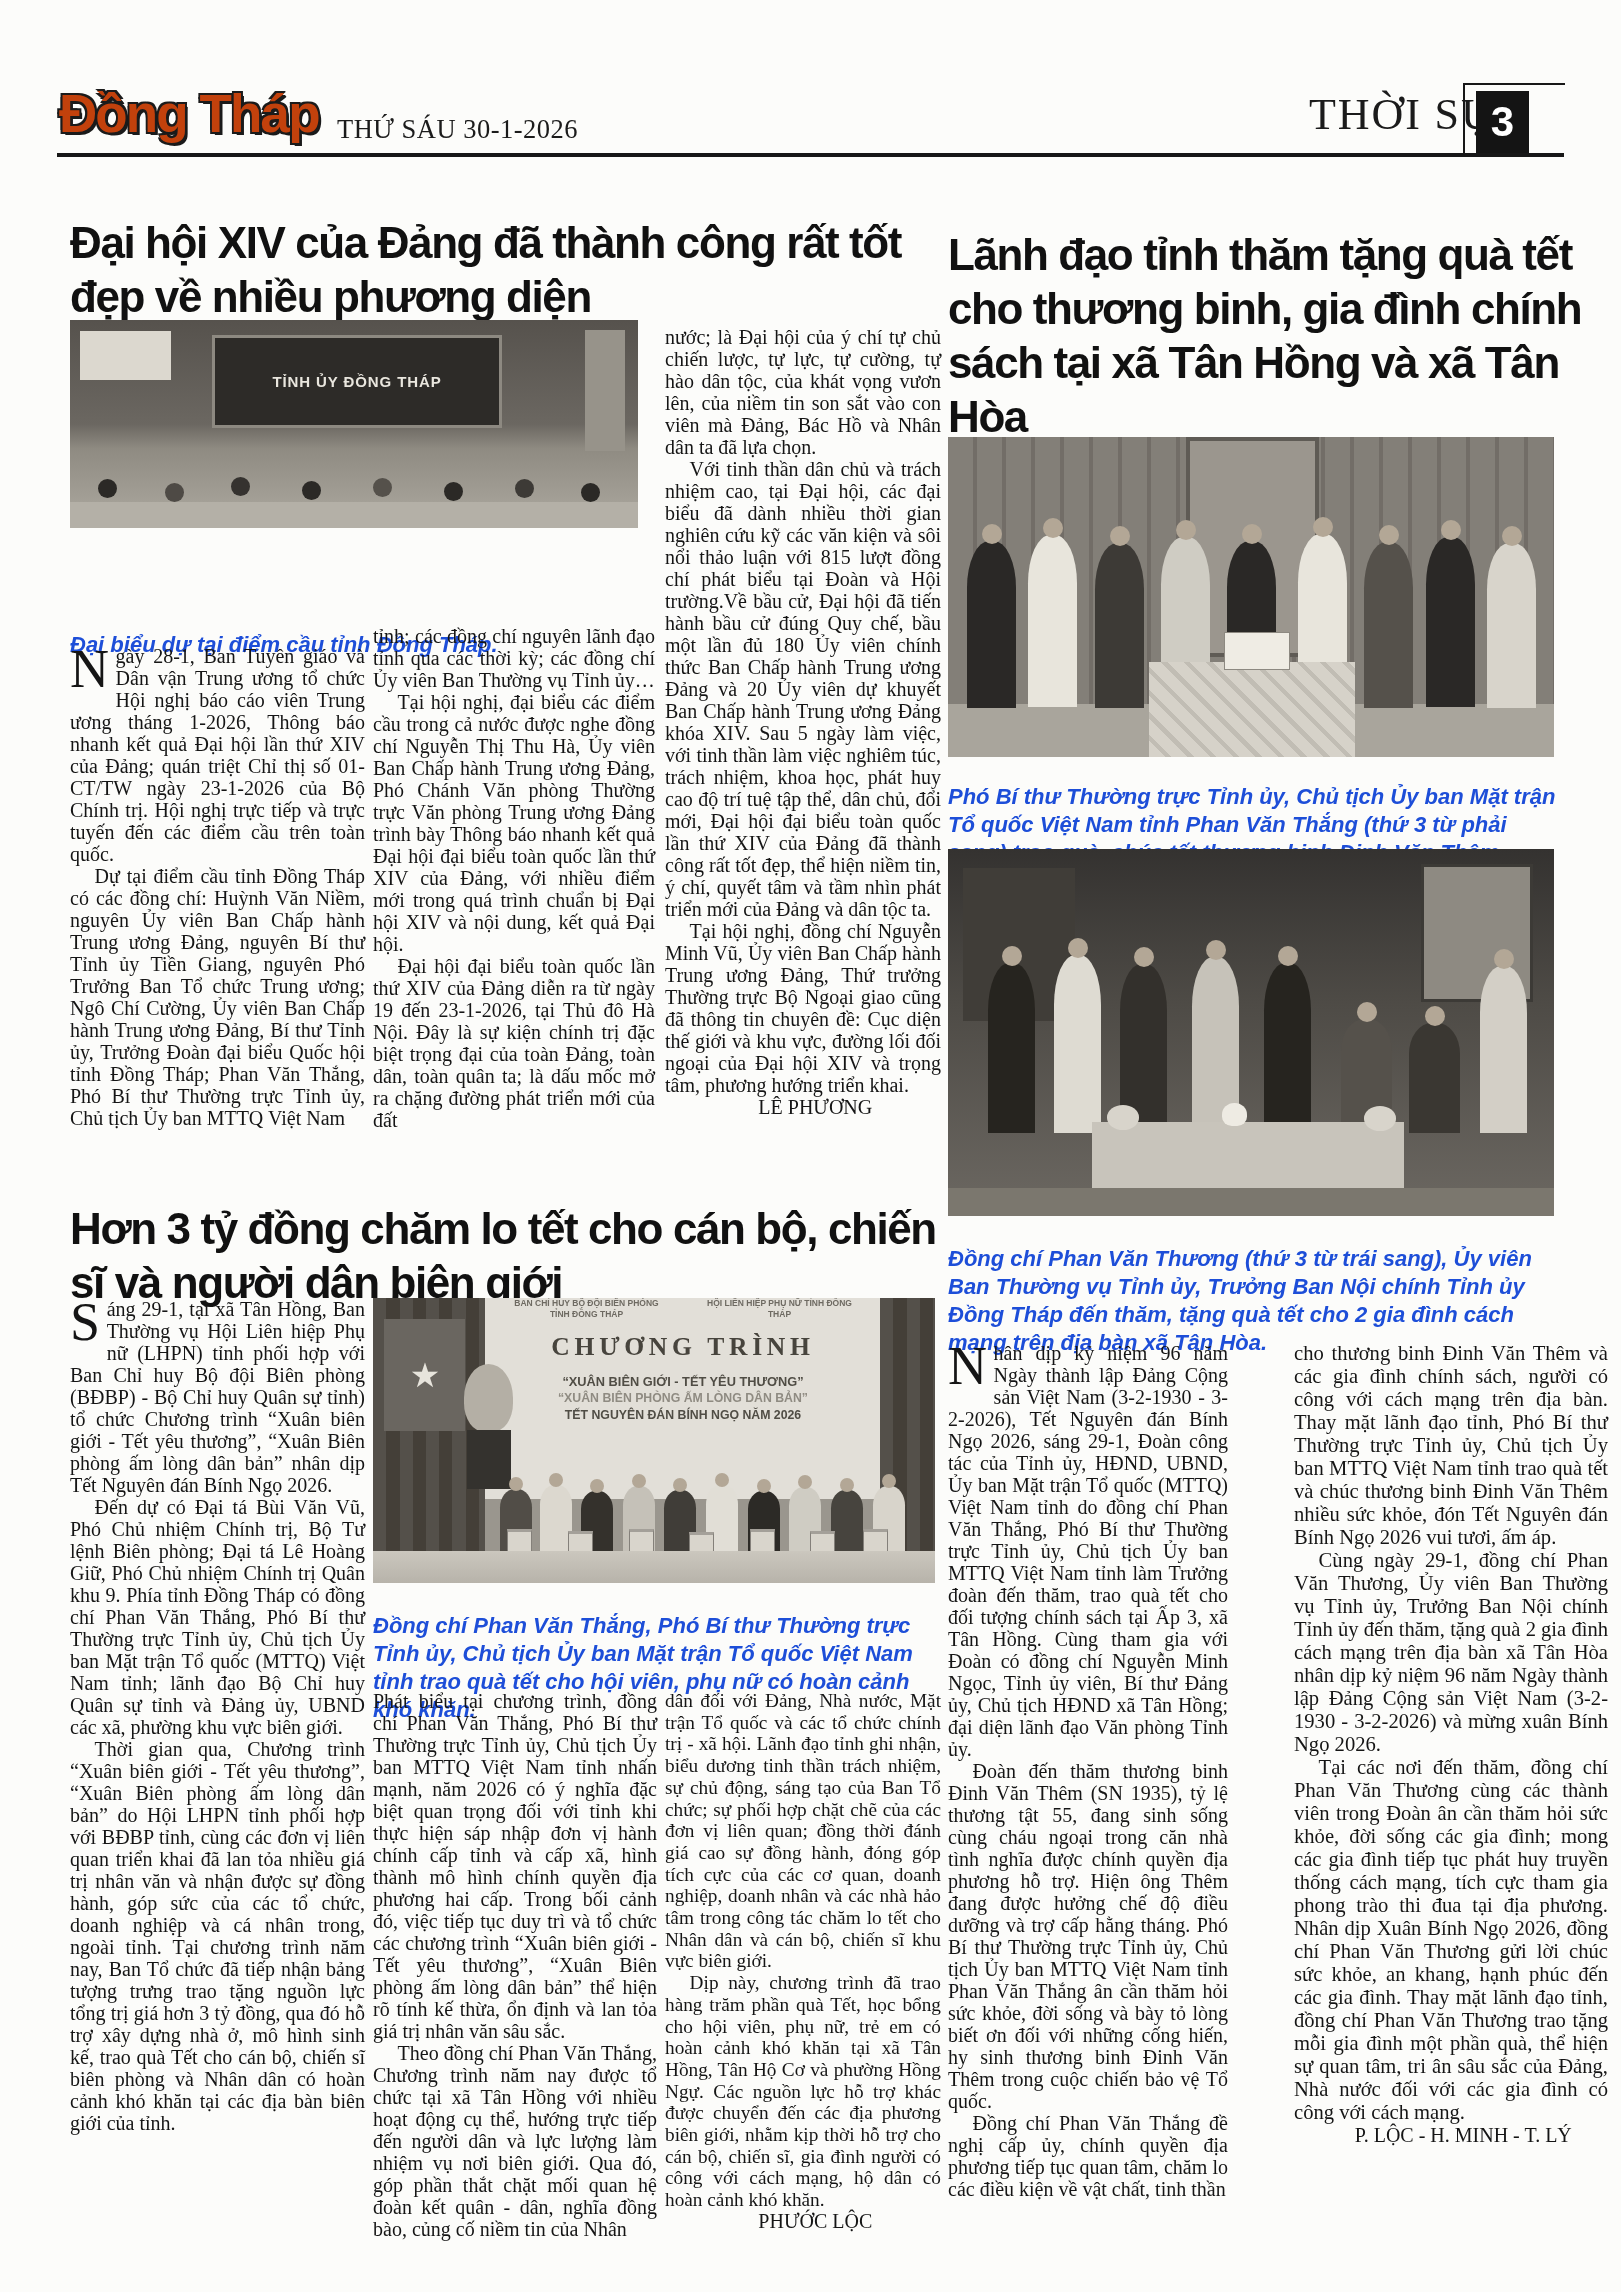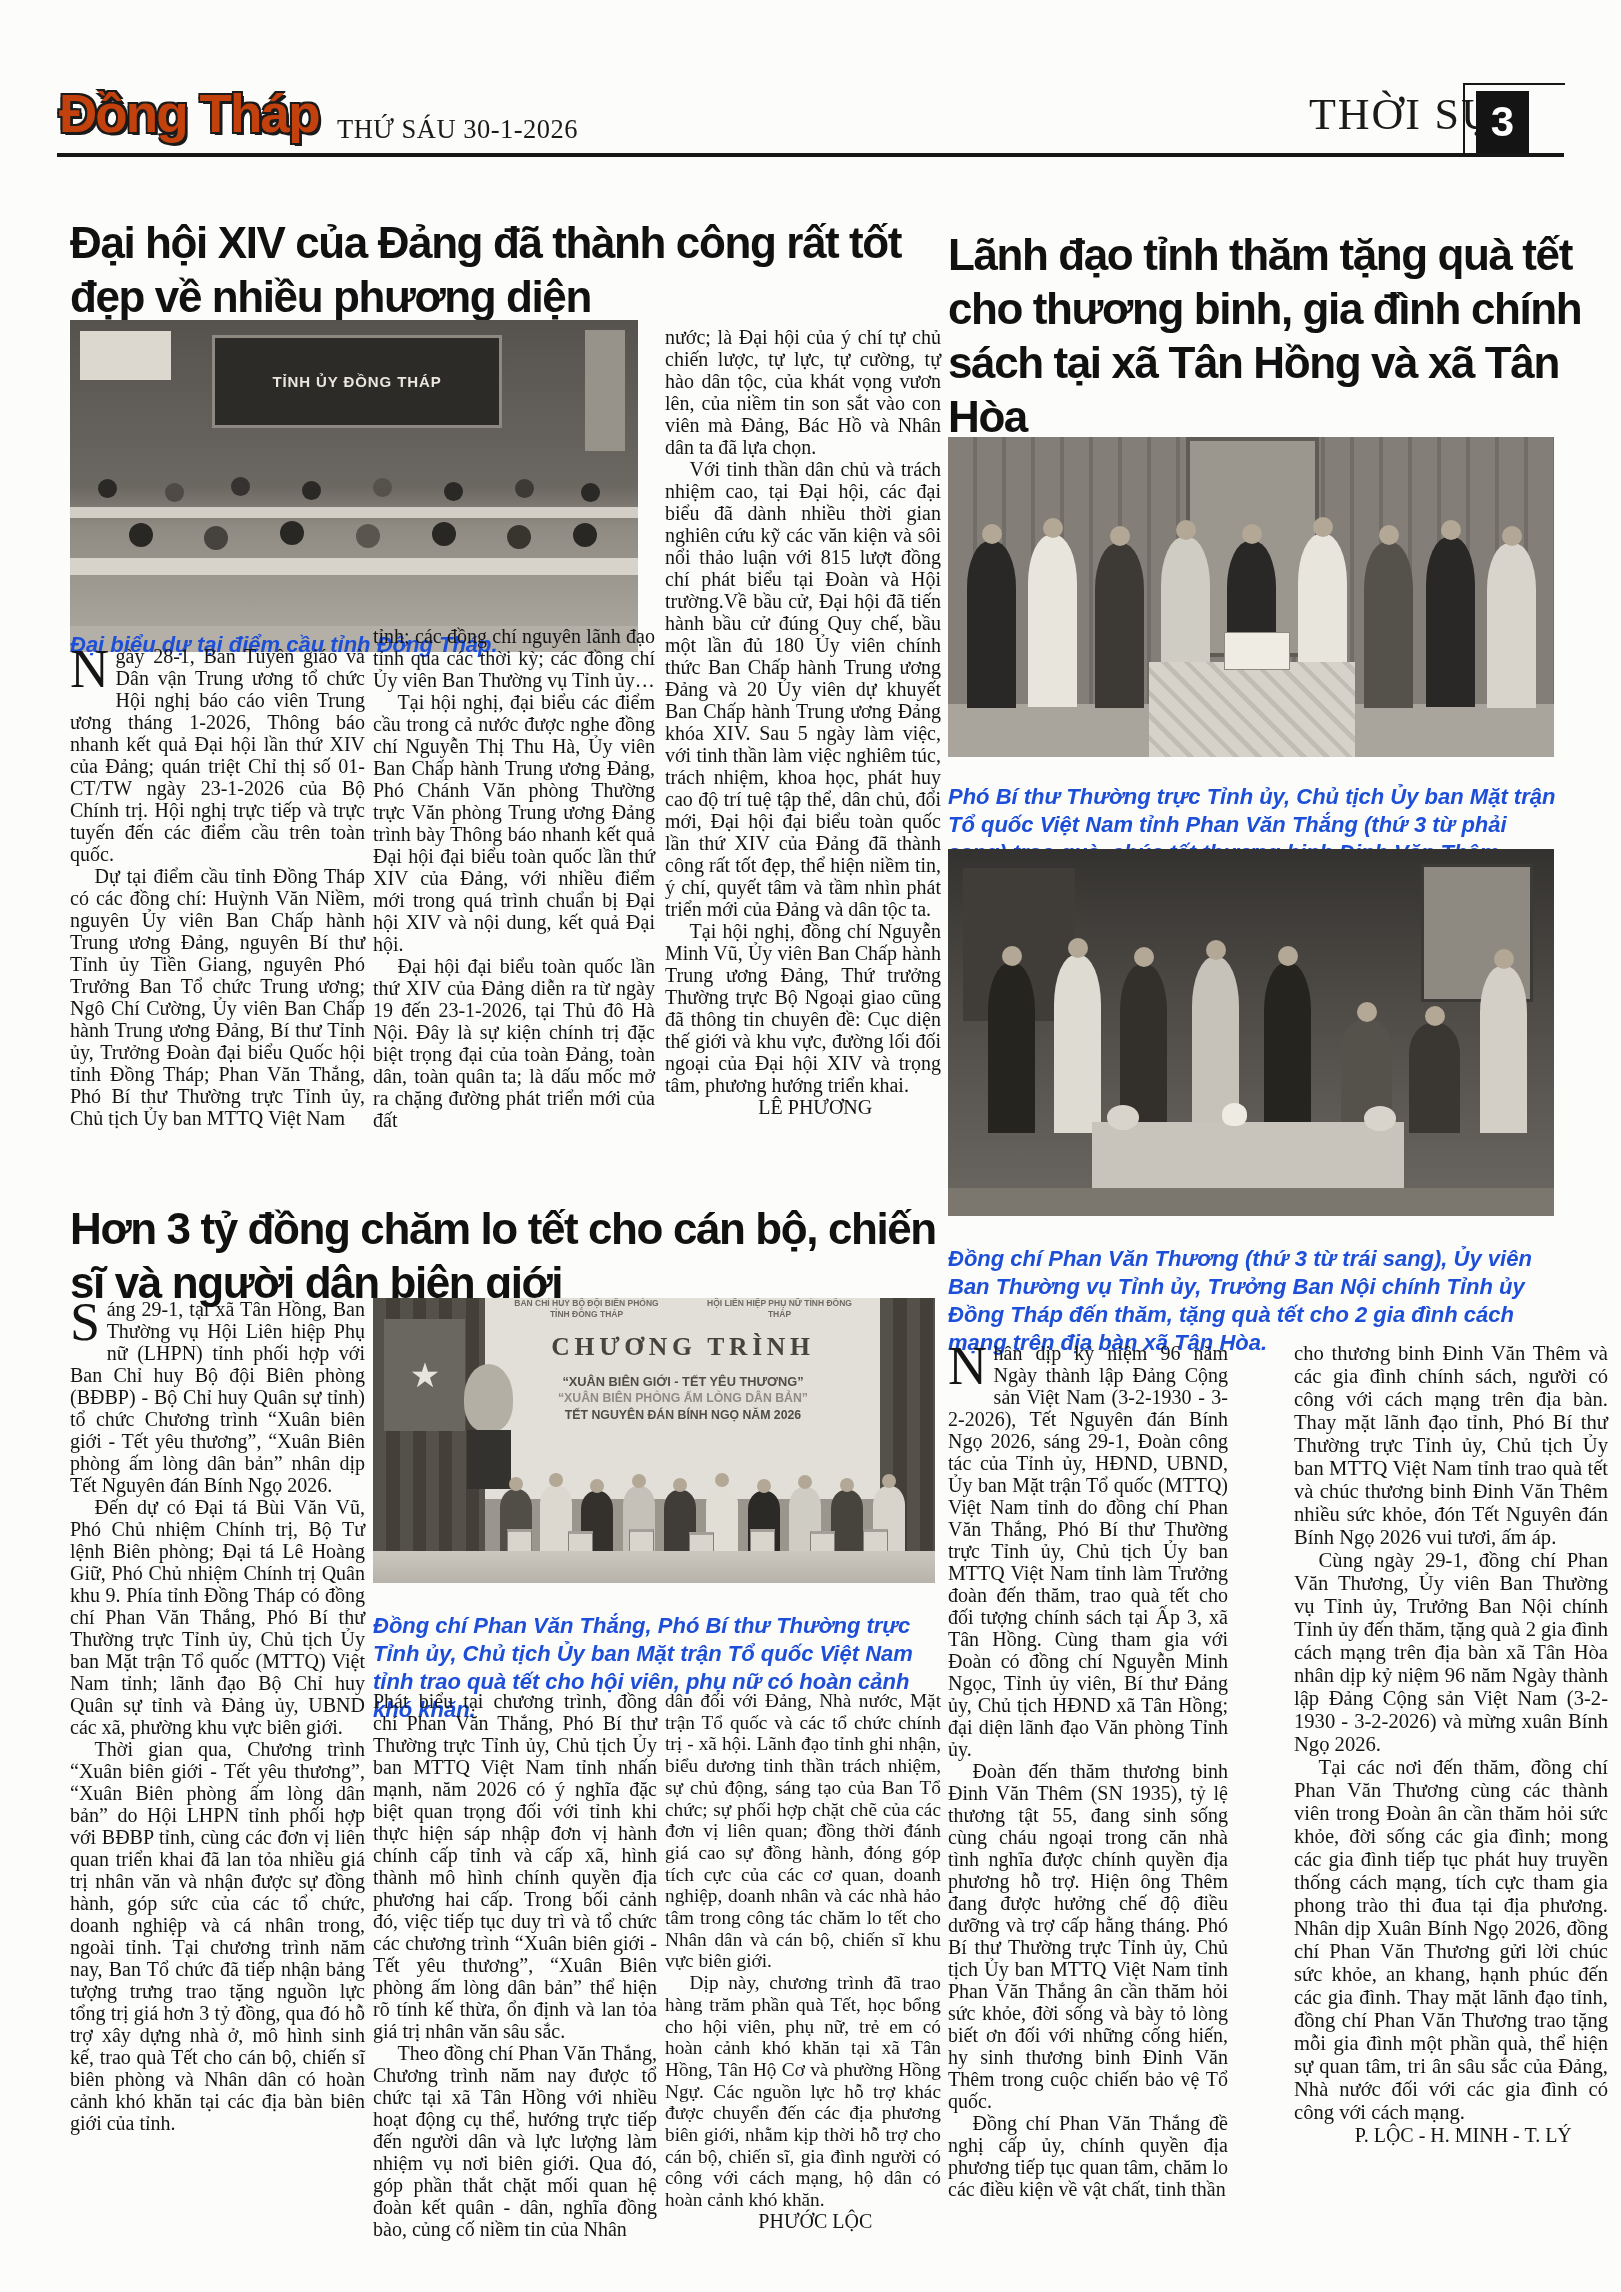--- a/index.html
+++ b/index.html
@@ -92,21 +92,21 @@
     <div class="masthead-date">THỨ SÁU 30-1-2026</div>
     <div class="section-label">THỜI SỰ</div>
     <div class="pagebox-frame"></div>
     <div class="pagebox">3</div>
     <div class="header-rule"></div>
   </header>
 
   <section style="position:absolute;inset:0;">
     <h1 class="headline" style="left:70px;top:187px;width:852px;">Đại hội XIV của Đảng đã thành công rất tốt đẹp về nhiều phương diện</h1>
 
-    <div class="photo" style="left:70px;top:320px;width:568px;height:332px;">
+    <div class="photo" style="left:70px;top:320px;width:568px;height:208px;">
       <div class="pa-wall"></div>
       <div class="pa-sign"></div>
       <div class="pa-door"></div>
       <div class="pa-screen">
         <span>TỈNH ỦY ĐỒNG THÁP</span>
       </div>
       <div class="pa-band1"></div>
       <div>
         <div class="hd" style="left:28px;top:159px;width:19px;height:19px;background:#2b2926;"></div>
         <div class="hd" style="left:95px;top:163px;width:19px;height:19px;background:#4e4a45;"></div>

